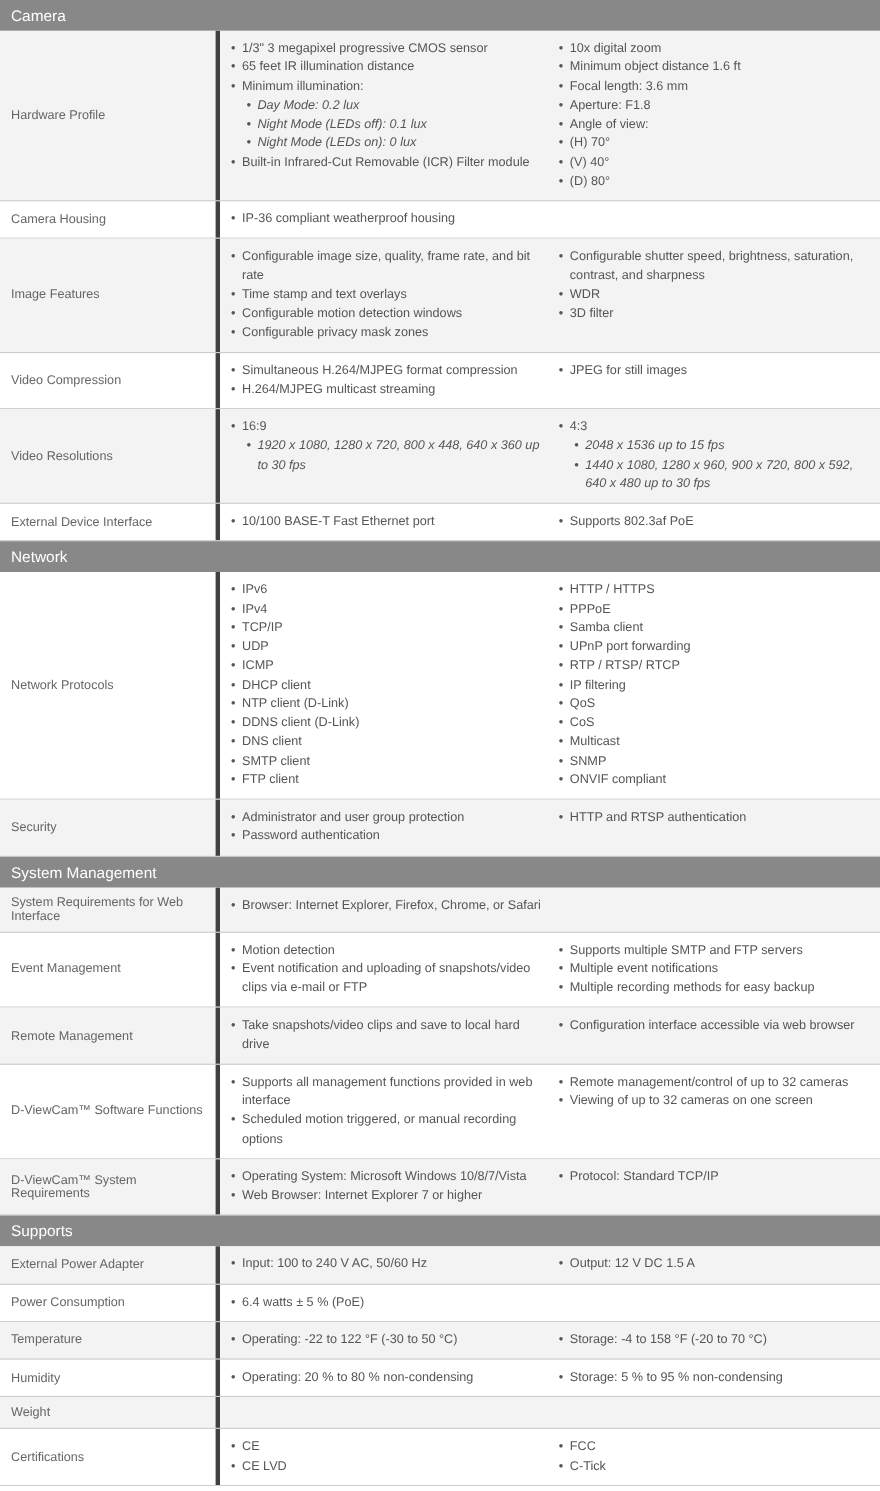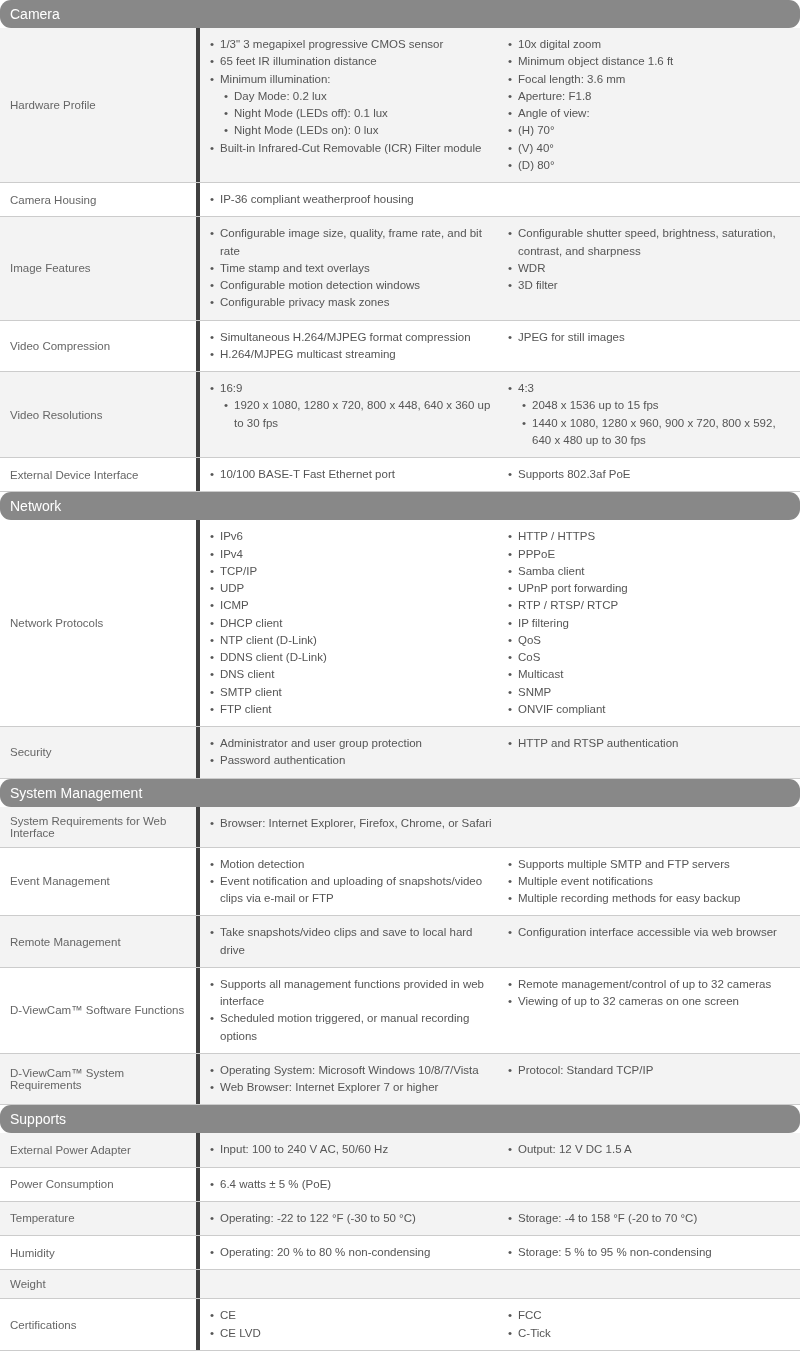--- a/index.html
+++ b/index.html
@@ -1,25 +1,25 @@
 <!DOCTYPE html>
 <html><head>
 <meta charset="utf-8">
 <style>
   * { box-sizing: border-box; margin: 0; padding: 0; }
   body { font-family: "Segoe UI", Arial, sans-serif; font-size: 12px; color: #555; background: #fff; width: 800px; }
-  .section-header { background: #888; color: #fff; padding: 6px 10px; font-size: 14px; font-weight: 400; border-radius: 11px; }
+  .section-header { background: #888; color: #fff; padding: 6px 10px; font-size: 14px; font-weight: 400; }
   .row { display: flex; border-bottom: 1px solid #ccc; }
   .row:nth-of-type(even) { background: #f3f3f3; }
   .row-label { width: 200px; min-width: 200px; padding: 8px 10px; font-size: 11.5px; color: #666; border-right: 4px solid #404040; display: flex; align-items: center; }
   .row-content { flex: 1; display: flex; padding: 6px 2px; }
   .col { flex: 1; padding: 2px 8px; }
   .bullet { padding-left: 10px; position: relative; line-height: 1.5; color: #555; font-size: 11.5px; }
   .bullet::before { content: "•"; position: absolute; left: 0; top: 0; }
-  .sub { padding-left: 24px; }
+  .sub { padding-left: 24px; font-style: italic; }
   .sub::before { left: 14px; }
 </style>
 </head>
 <body>
 
 <div id="root">
     <div class="section-header">Camera</div>
     <div class="row">
       <div class="row-label">Hardware Profile</div>
       <div class="row-content">

